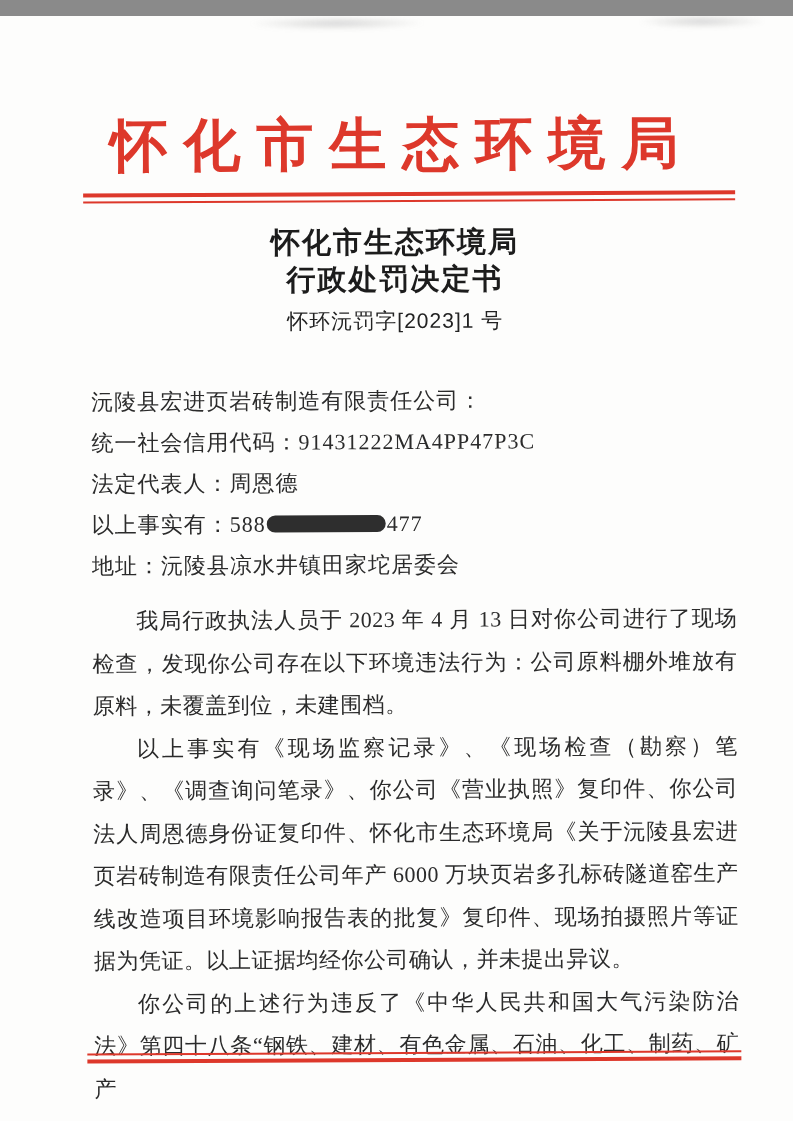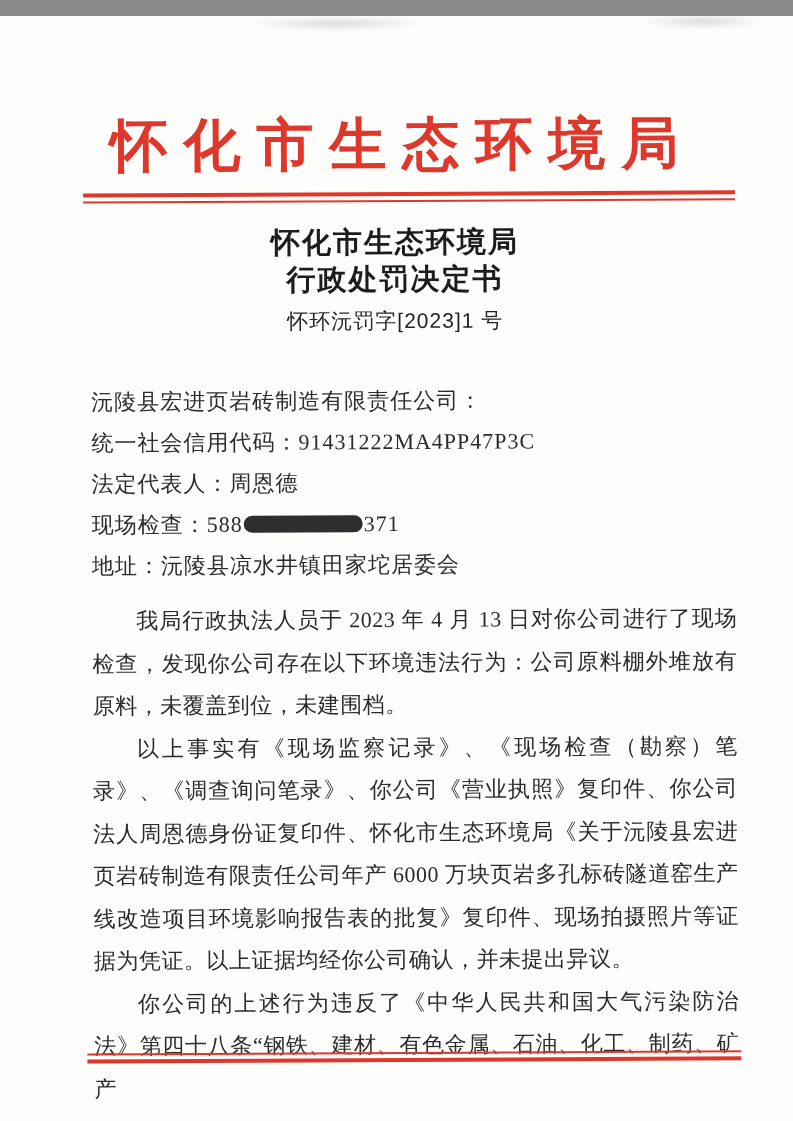--- a/index.html
+++ b/index.html
@@ -122,21 +122,21 @@
       <div>行政处罚决定书</div>
     </div>
 
     <div class="doc-number">怀环沅罚字[2023]1 号</div>
 
     <div class="info">
       <div class="info-line">沅陵县宏进页岩砖制造有限责任公司：</div>
       <div class="info-line">统一社会信用代码：91431222MA4PP47P3C</div>
       <div class="info-line">法定代表人：周恩德</div>
       <div class="info-line">
-        <span>现场检查：</span><span>588</span><span class="redact"></span><span>371</span>
+        <span>以上事实有：</span><span>588</span><span class="redact"></span><span>477</span>
       </div>
       <div class="info-line">地址：沅陵县凉水井镇田家坨居委会</div>
     </div>
 
     <div class="body-text">
       <p>我局行政执法人员于 2023 年 4 月 13 日对你公司进行了现场检查，发现你公司存在以下环境违法行为：公司原料棚外堆放有原料，未覆盖到位，未建围档。</p>
       <p>以上事实有《现场监察记录》、《现场检查（勘察）笔录》、《调查询问笔录》、你公司《营业执照》复印件、你公司法人周恩德身份证复印件、怀化市生态环境局《关于沅陵县宏进页岩砖制造有限责任公司年产 6000 万块页岩多孔标砖隧道窑生产线改造项目环境影响报告表的批复》复印件、现场拍摄照片等证据为凭证。以上证据均经你公司确认，并未提出异议。</p>
       <p>你公司的上述行为违反了《中华人民共和国大气污染防治法》第四十八条“钢铁、建材、有色金属、石油、化工、制药、矿产</p>
     </div>
 

